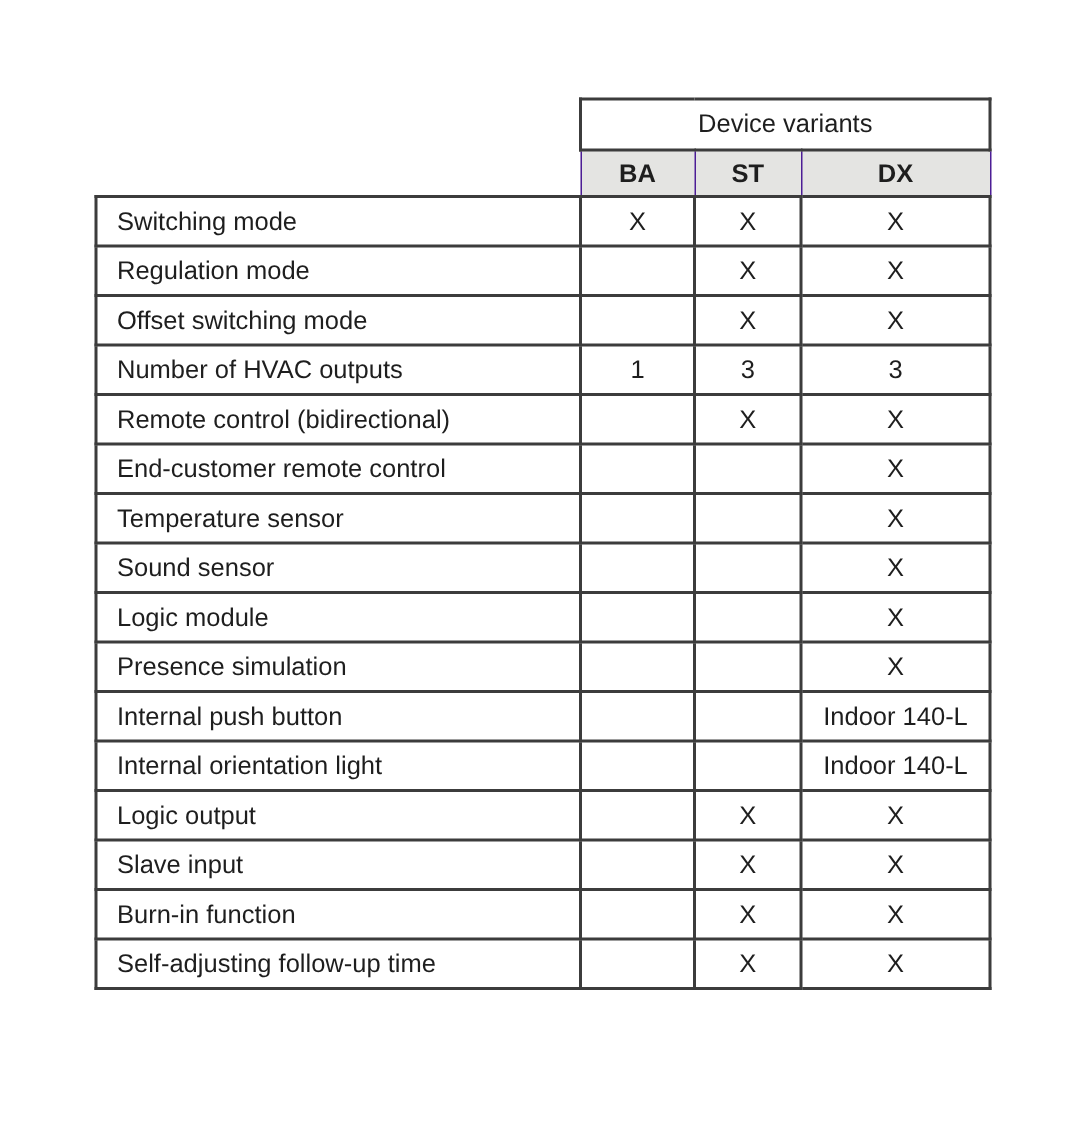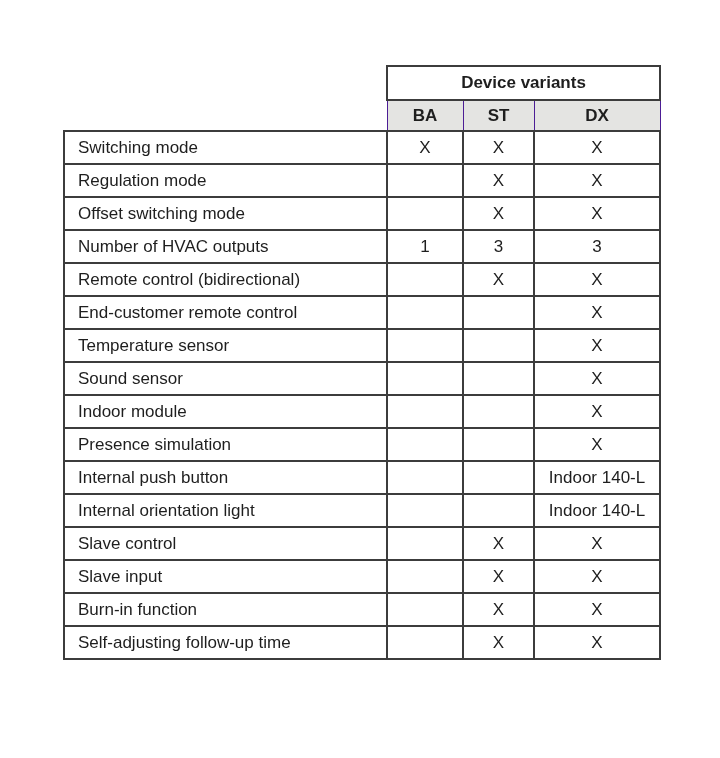--- a/index.html
+++ b/index.html
@@ -32,21 +32,21 @@
   td.spacer { border: none; background: #ffffff; }
 
   tr.group-row    { height: 34px; }
   tr.colhead-row  { height: 31px; }
   tbody tr        { height: 33px; }
 
   th.group-cell {
     border: 2px solid #3c3c3c;
     background: #ffffff;
     vertical-align: middle;
-    font-weight: bold;
+    font-weight: normal;
     font-size: 17px;
   }
   th.col-cell {
     border: 1px solid #4c1d95;
     background: #e4e4e2;
     text-align: center;
     vertical-align: middle;
     font-weight: bold;
     font-size: 17px;
   }
@@ -135,21 +135,21 @@
           <td class="value-cell"></td>
           <td class="value-cell">X</td>
         </tr>
         <tr>
           <td class="label-cell">Sound sensor</td>
           <td class="value-cell"></td>
           <td class="value-cell"></td>
           <td class="value-cell">X</td>
         </tr>
         <tr>
-          <td class="label-cell">Indoor module</td>
+          <td class="label-cell">Logic module</td>
           <td class="value-cell"></td>
           <td class="value-cell"></td>
           <td class="value-cell">X</td>
         </tr>
         <tr>
           <td class="label-cell">Presence simulation</td>
           <td class="value-cell"></td>
           <td class="value-cell"></td>
           <td class="value-cell">X</td>
         </tr>
@@ -159,21 +159,21 @@
           <td class="value-cell"></td>
           <td class="value-cell">Indoor 140-L</td>
         </tr>
         <tr>
           <td class="label-cell">Internal orientation light</td>
           <td class="value-cell"></td>
           <td class="value-cell"></td>
           <td class="value-cell">Indoor 140-L</td>
         </tr>
         <tr>
-          <td class="label-cell">Slave control</td>
+          <td class="label-cell">Logic output</td>
           <td class="value-cell"></td>
           <td class="value-cell">X</td>
           <td class="value-cell">X</td>
         </tr>
         <tr>
           <td class="label-cell">Slave input</td>
           <td class="value-cell"></td>
           <td class="value-cell">X</td>
           <td class="value-cell">X</td>
         </tr>

